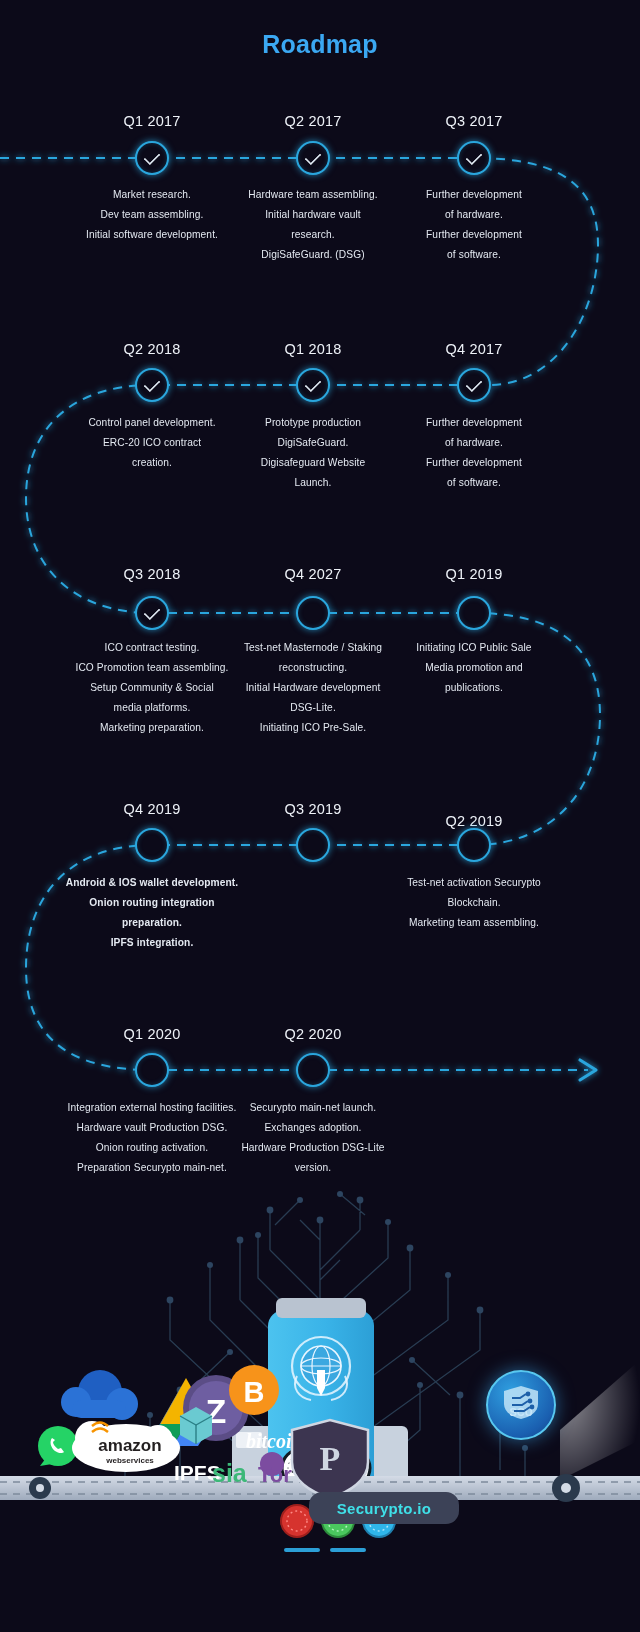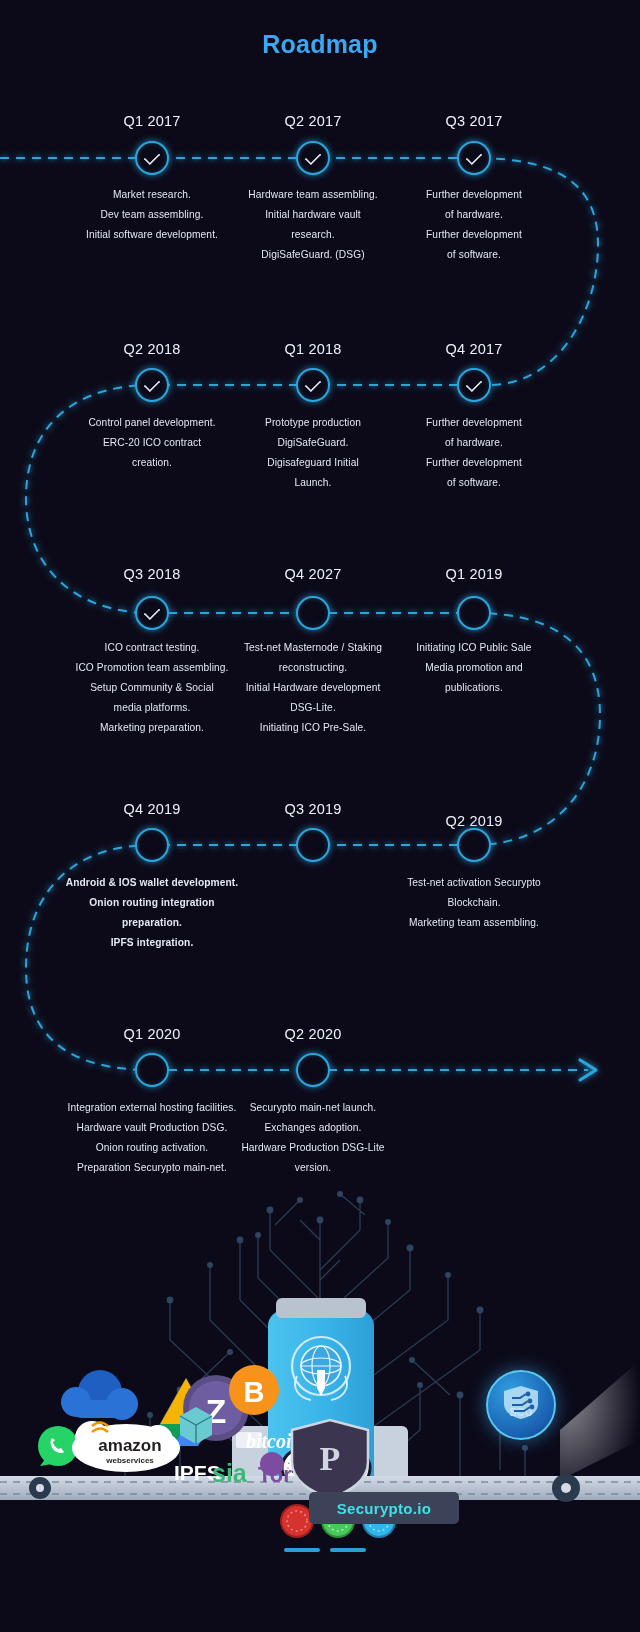--- a/index.html
+++ b/index.html
@@ -48,21 +48,21 @@
   .ms-body .ln {
     display:block; font-size:10.2px; line-height:20px;
     color:#e4e9f1; letter-spacing:.1px; white-space:nowrap;
   }
 
   
   #art { position:absolute; left:0; top:1180px; width:640px; height:452px; }
 
   .sec-plate {
     position:absolute; left:309px; top:1492px; width:150px; height:32px;
-    background:#3c4257; border-radius:5px;
+    background:#3c4257; border-radius:13px;
     display:flex; align-items:center; justify-content:center;
   }
   .sec-plate span { color:#3fe0e8; font-size:15px; font-weight:bold; letter-spacing:.3px; }
 
   .scu-badge {
     position:absolute; left:486px; top:1370px; width:70px; height:70px; border-radius:50%;
     background:radial-gradient(circle at 35% 30%, #2f9fe0, #1a5fb0 70%, #123f80);
     border:2px solid #58c8f0; box-shadow:0 0 18px rgba(60,170,240,.55);
     display:flex; flex-direction:column; align-items:center; justify-content:center;
   }
@@ -154,21 +154,21 @@
   </div>
 
   <div class="ms-label" style="left:313px; top:341px;">Q1 2018</div>
   <div class="node done" style="left:313px; top:385px;">
     <span class="ring"></span>
     <span class="tick"></span>
   </div>
   <div class="ms-body" style="left:313px; top:413px;">
     <span class="ln">Prototype production</span>
     <span class="ln">DigiSafeGuard.</span>
-    <span class="ln">Digisafeguard Initial</span>
+    <span class="ln">Digisafeguard Website</span>
     <span class="ln">Launch.</span>
   </div>
 
   <div class="ms-label" style="left:474px; top:341px;">Q4 2017</div>
   <div class="node done" style="left:474px; top:385px;">
     <span class="ring"></span>
     <span class="tick"></span>
   </div>
   <div class="ms-body" style="left:474px; top:413px;">
     <span class="ln">Further development</span>

